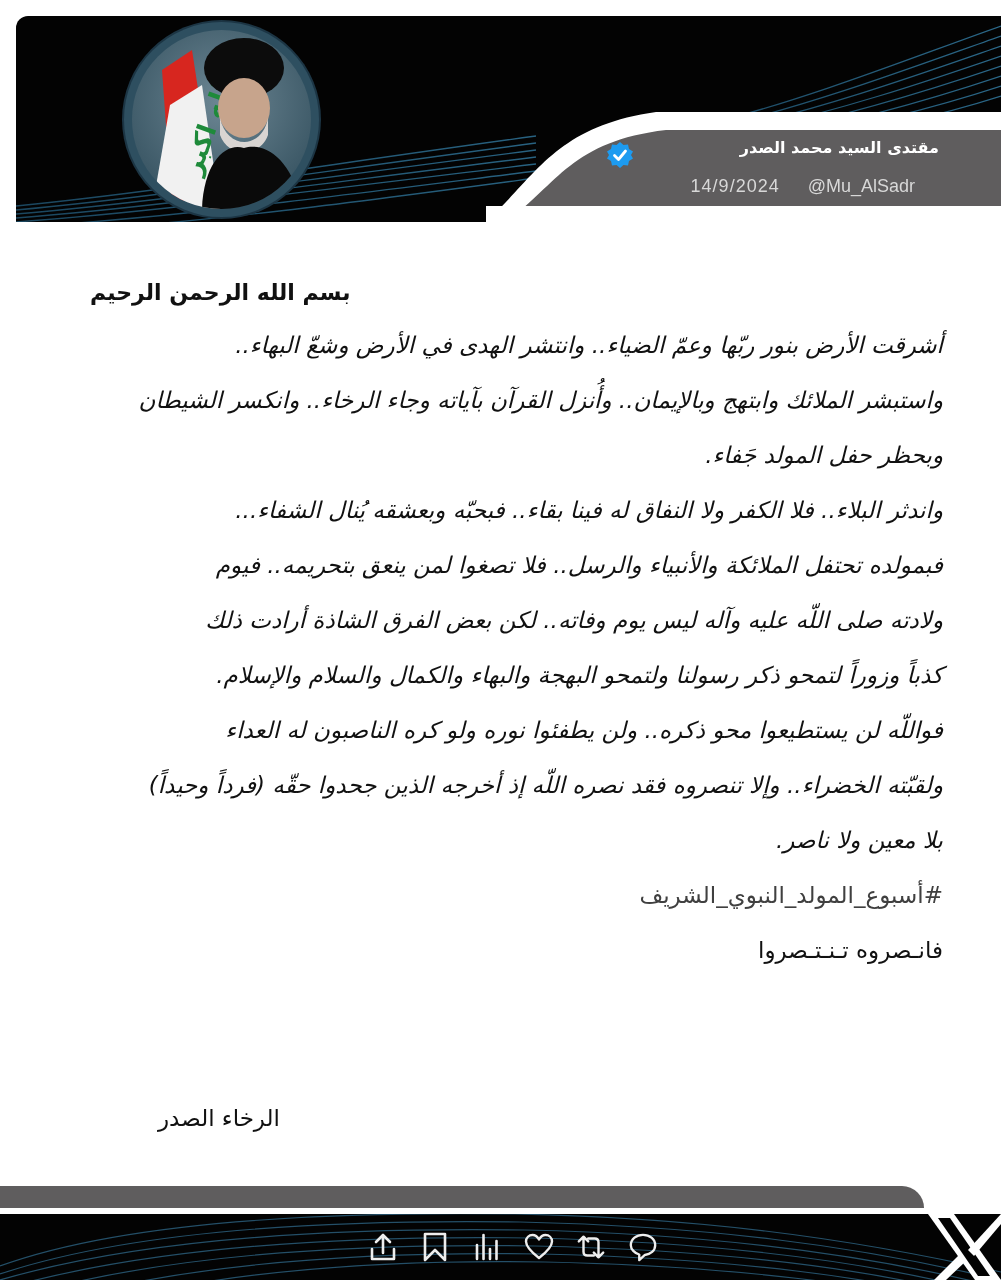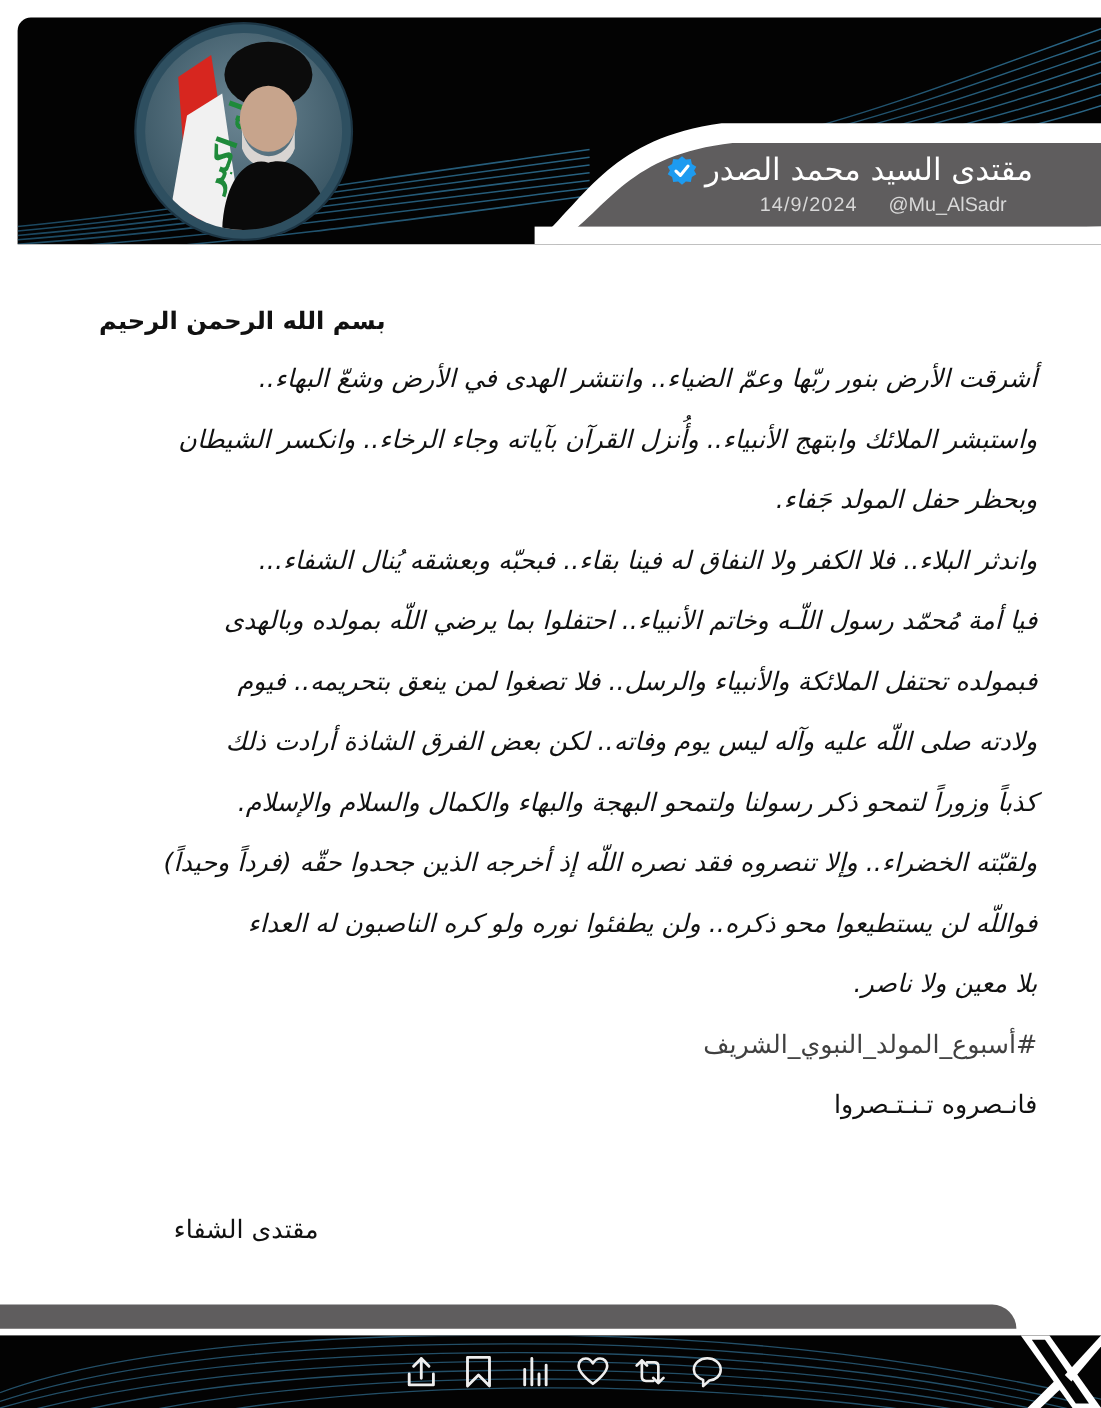--- a/index.html
+++ b/index.html
@@ -17,21 +17,21 @@
     border-radius: 50%; background: #2e4f60; padding: 8px;
     box-shadow: 0 0 0 2px #1c3544;
   }
   .avatar {
     width: 100%; height: 100%; border-radius: 50%; overflow: hidden;
     background: radial-gradient(circle at 50% 40%, #6d8794 0%, #3e5a68 70%, #2e4a58 100%);
     position: relative;
   }
   .profile-name {
     position: absolute; right: 62px; top: 138px;
-    font-family: "DejaVu Sans", sans-serif; font-size: 28px; font-weight: normal;
+    font-family: "DejaVu Sans", sans-serif; font-size: 16px; font-weight: bold;
     color: #ffffff; direction: rtl; white-space: nowrap;
   }
   .verified {
     position: absolute; left: 606px; top: 141px; width: 28px; height: 28px;
   }
   .meta-row {
     position: absolute; right: 86px; top: 176px; display: flex; gap: 28px;
     font-family: "Liberation Sans", sans-serif; font-size: 18px; color: #d8d8d8;
     direction: ltr;
     text-align: center;
@@ -136,43 +136,42 @@
 <div class="meta-row">
   <span class="date">14/9/2024</span>
   <span>@Mu_AlSadr</span>
 </div>
 
 <div class="post">
   <div class="basmala">بسم الله الرحمن الرحيم</div>
 
   <div class="para">
     <p>أشرقت الأرض بنور ربّها وعمّ الضياء.. وانتشر الهدى في الأرض وشعّ البهاء..</p>
-    <p>واستبشر الملائك وابتهج الأنبياء.. وأُنزل القرآن بآياته وجاء الرخاء.. وانكسر الشيطان</p>
+    <p>واستبشر الملائك وابتهج وبالإيمان.. وأُنزل القرآن بآياته وجاء الرخاء.. وانكسر الشيطان</p>
     <p>وبحظر حفل المولد جَفاء.</p>
     <p>واندثر البلاء.. فلا الكفر ولا النفاق له فينا بقاء.. فبحبّه وبعشقه يُنال الشفاء...</p>
   </div>
   <div class="para">
-    <p>فيا أمة مُحمّد رسول اللّـه وخاتم الأنبياء.. احتفلوا بما يرضي اللّه بمولده وبالهدى</p>
   </div>
   <div class="para">
     <p>فبمولده تحتفل الملائكة والأنبياء والرسل.. فلا تصغوا لمن ينعق بتحريمه.. فيوم</p>
     <p>ولادته صلى اللّه عليه وآله ليس يوم وفاته.. لكن بعض الفرق الشاذة أرادت ذلك</p>
     <p>كذباً وزوراً لتمحو ذكر رسولنا ولتمحو البهجة والبهاء والكمال والسلام والإسلام.</p>
   </div>
   <div class="para">
+    <p>فواللّه لن يستطيعوا محو ذكره.. ولن يطفئوا نوره ولو كره الناصبون له العداء</p>
     <p>ولقبّته الخضراء.. وإلا تنصروه فقد نصره اللّه إذ أخرجه الذين جحدوا حقّه (فرداً وحيداً)</p>
-    <p>فواللّه لن يستطيعوا محو ذكره.. ولن يطفئوا نوره ولو كره الناصبون له العداء</p>
     <p>بلا معين ولا ناصر.</p>
   </div>
 
   <p class="hashtag">#أسبوع_المولد_النبوي_الشريف</p>
   <p>فانـصروه تـنـتـصروا</p>
 </div>
 
-<div class="signature">مقتدى الشفاء</div>
+<div class="signature">الرخاء الصدر</div>
 
 <div class="footer-gray"></div>
 <div class="footer">
   <svg class="waves" width="1001" height="66" viewBox="0 0 1001 66">
     <g stroke="#2a5d7a" stroke-width="1.2" fill="none" opacity="0.85">
       <path d="M0 60 C 120 20, 300 5, 520 8 C 700 12, 850 30, 1001 66"></path>
       <path d="M0 66 C 130 28, 310 13, 525 16 C 705 20, 860 38, 1001 74"></path>
       <path d="M20 70 C 150 36, 320 21, 530 24 C 710 28, 870 46, 1001 82"></path>
       <path d="M50 74 C 170 44, 330 29, 535 32 C 715 36, 880 54, 1001 90"></path>
       <path d="M90 78 C 200 52, 340 37, 540 40 C 720 44, 890 62, 1001 98"></path>

